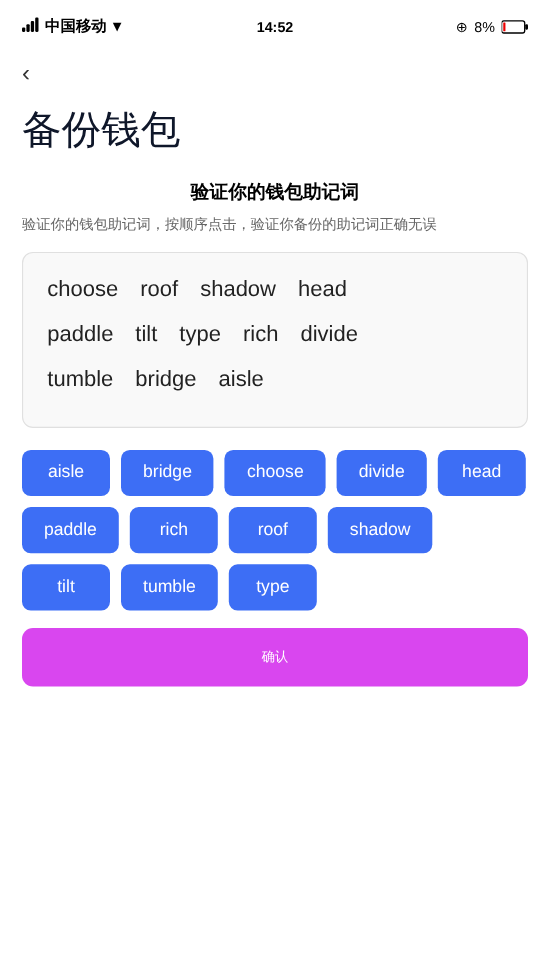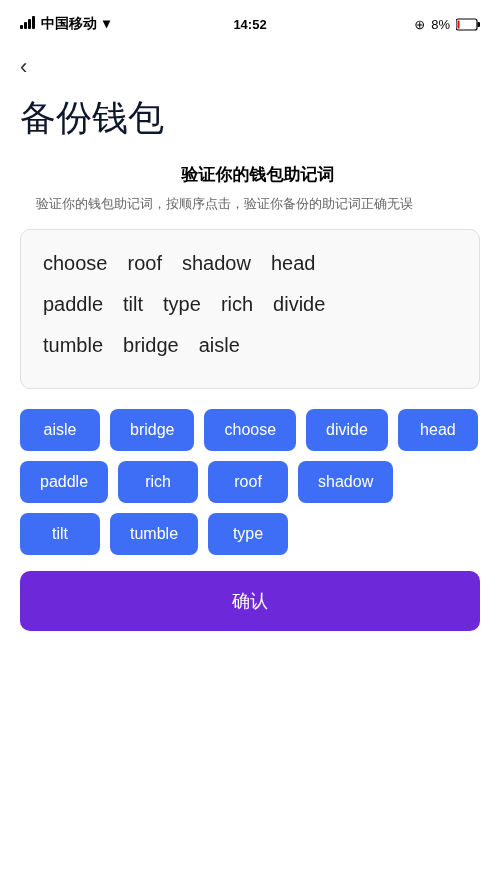--- a/index.html
+++ b/index.html
@@ -73,21 +73,21 @@
     .page-title {
       font-size: 36px;
       font-weight: 400;
       color: #0f172a;
       padding: 8px 20px 20px 20px;
     }
 
     
     .section-header {
       text-align: center;
-      margin: 0 20px 8px 36px;
+      margin: 0 20px 8px 20px;
     }
 
     .section-title {
       font-size: 17px;
       font-weight: 600;
       color: #000;
       margin-bottom: 8px;
     }
 
     .section-desc {
@@ -146,26 +146,26 @@
       text-align: center;
     }
 
     
     .confirm-btn-wrap {
       margin: 10px 20px;
     }
 
     .confirm-btn {
       width: 100%;
-      background: #6d28d9;
+      background: #d946ef;
       color: #fff;
       border: none;
       border-radius: 10px;
       padding: 18px;
-      font-size: 18px;
+      font-size: 12px;
       font-weight: 500;
       cursor: pointer;
       font-family: inherit;
     }
 
     
     .signal-bars {
       display: inline-flex;
       align-items: flex-end;
       gap: 1px;

